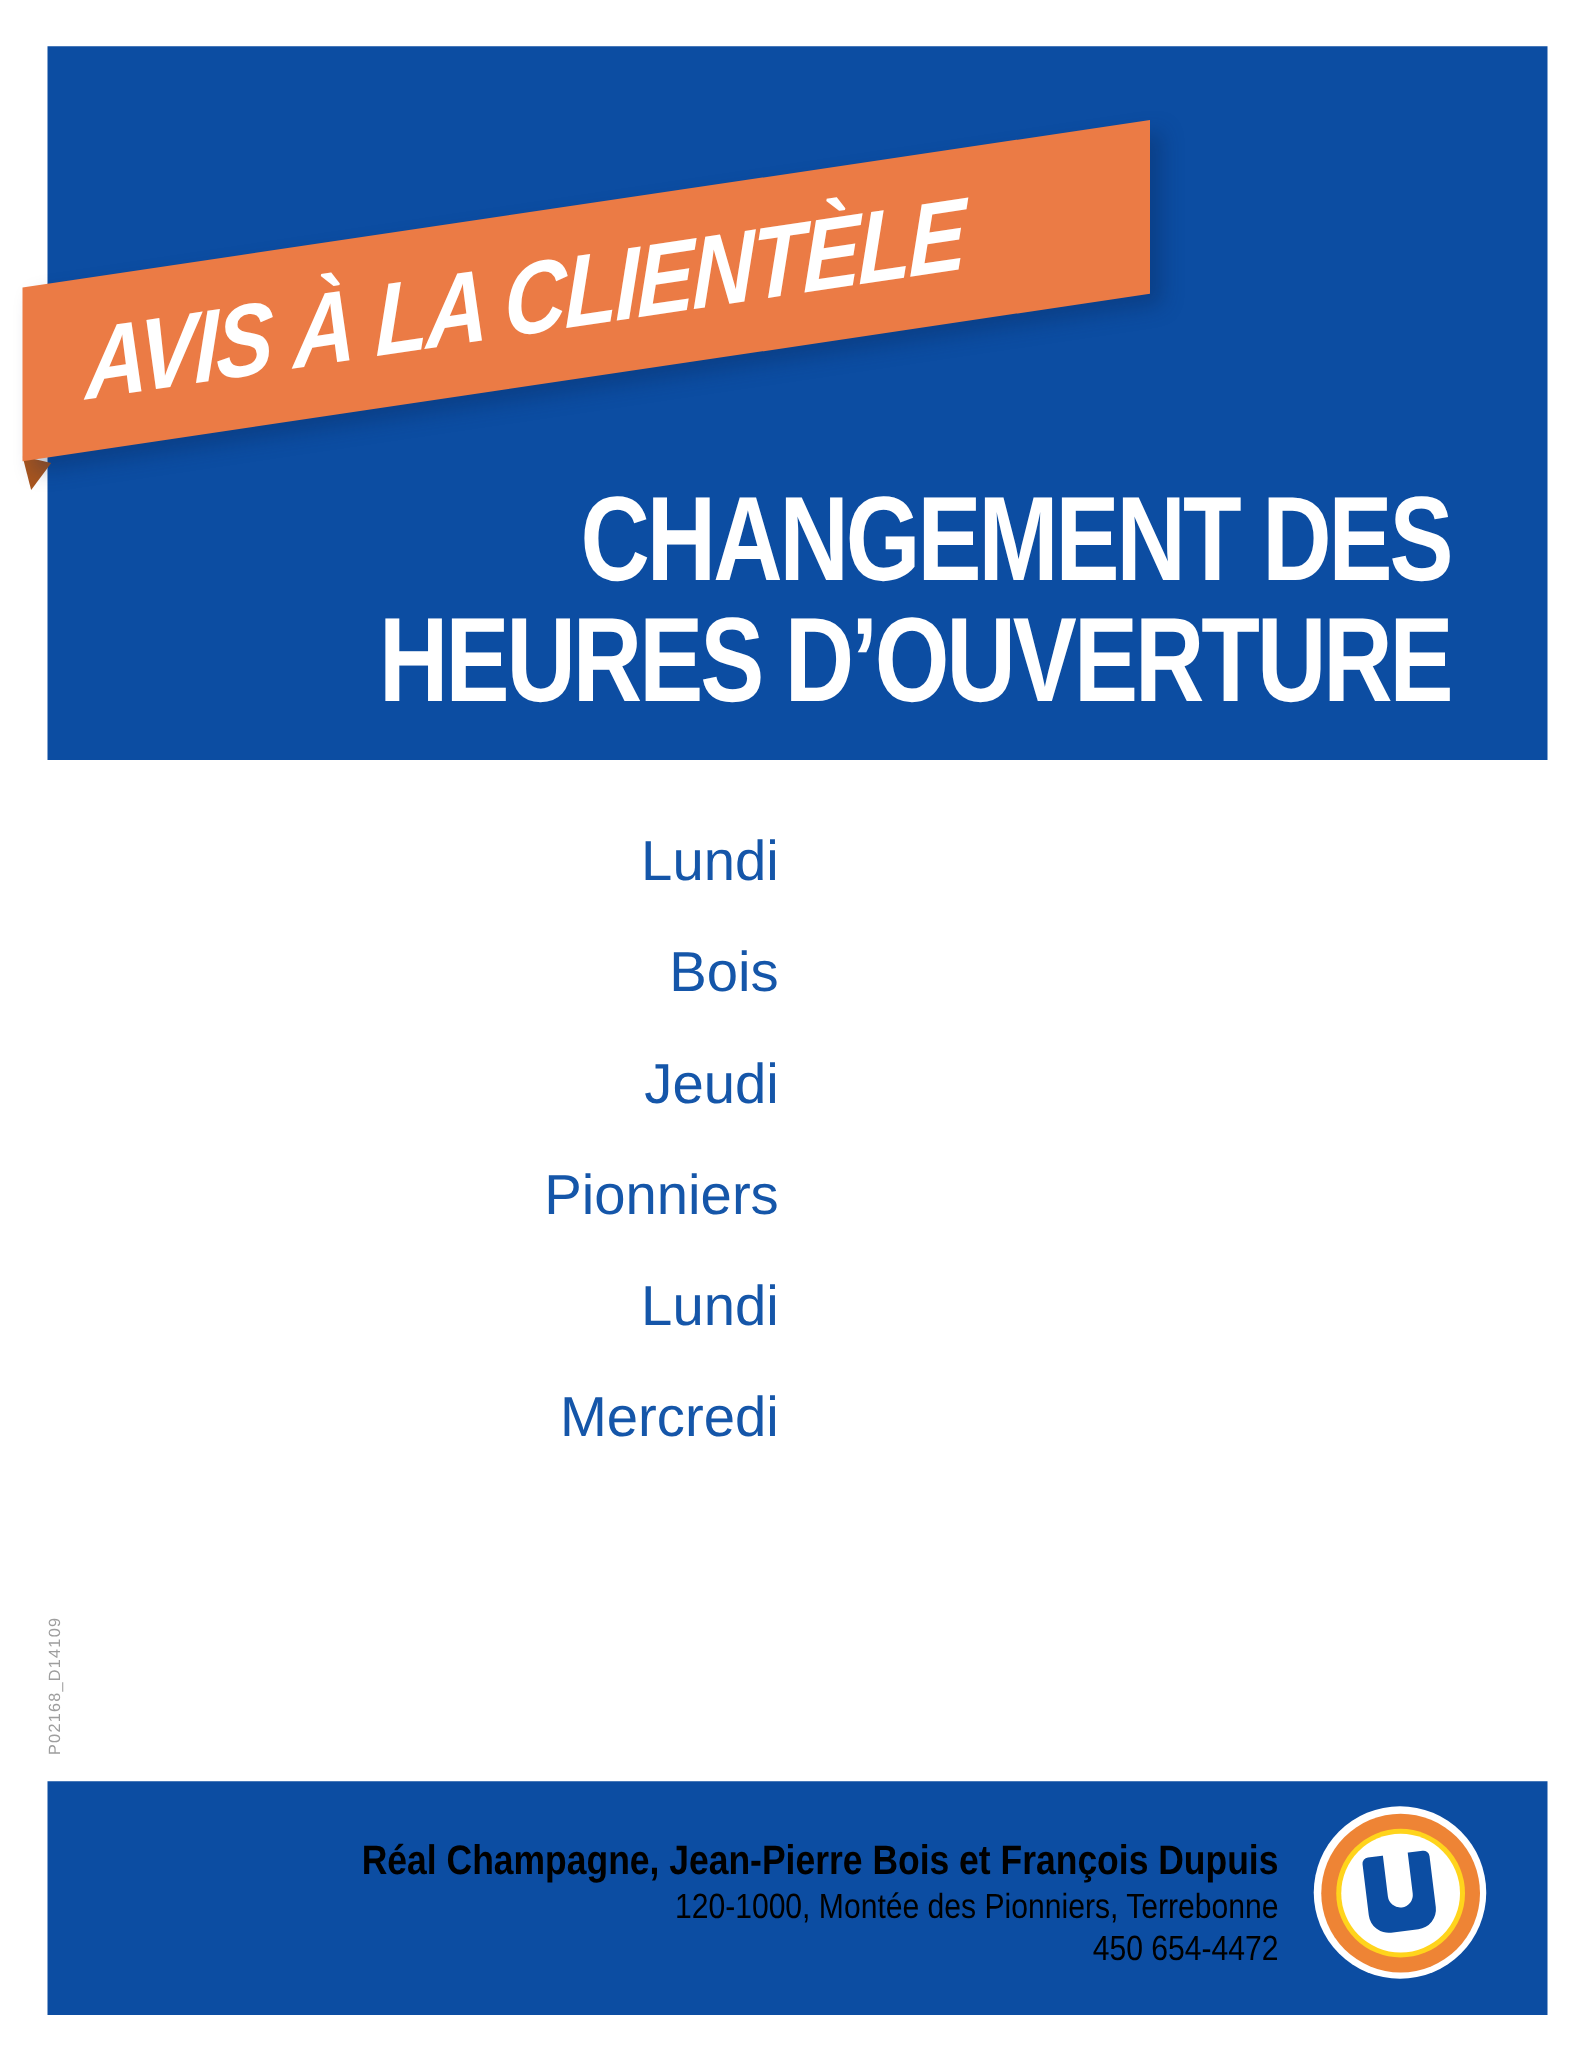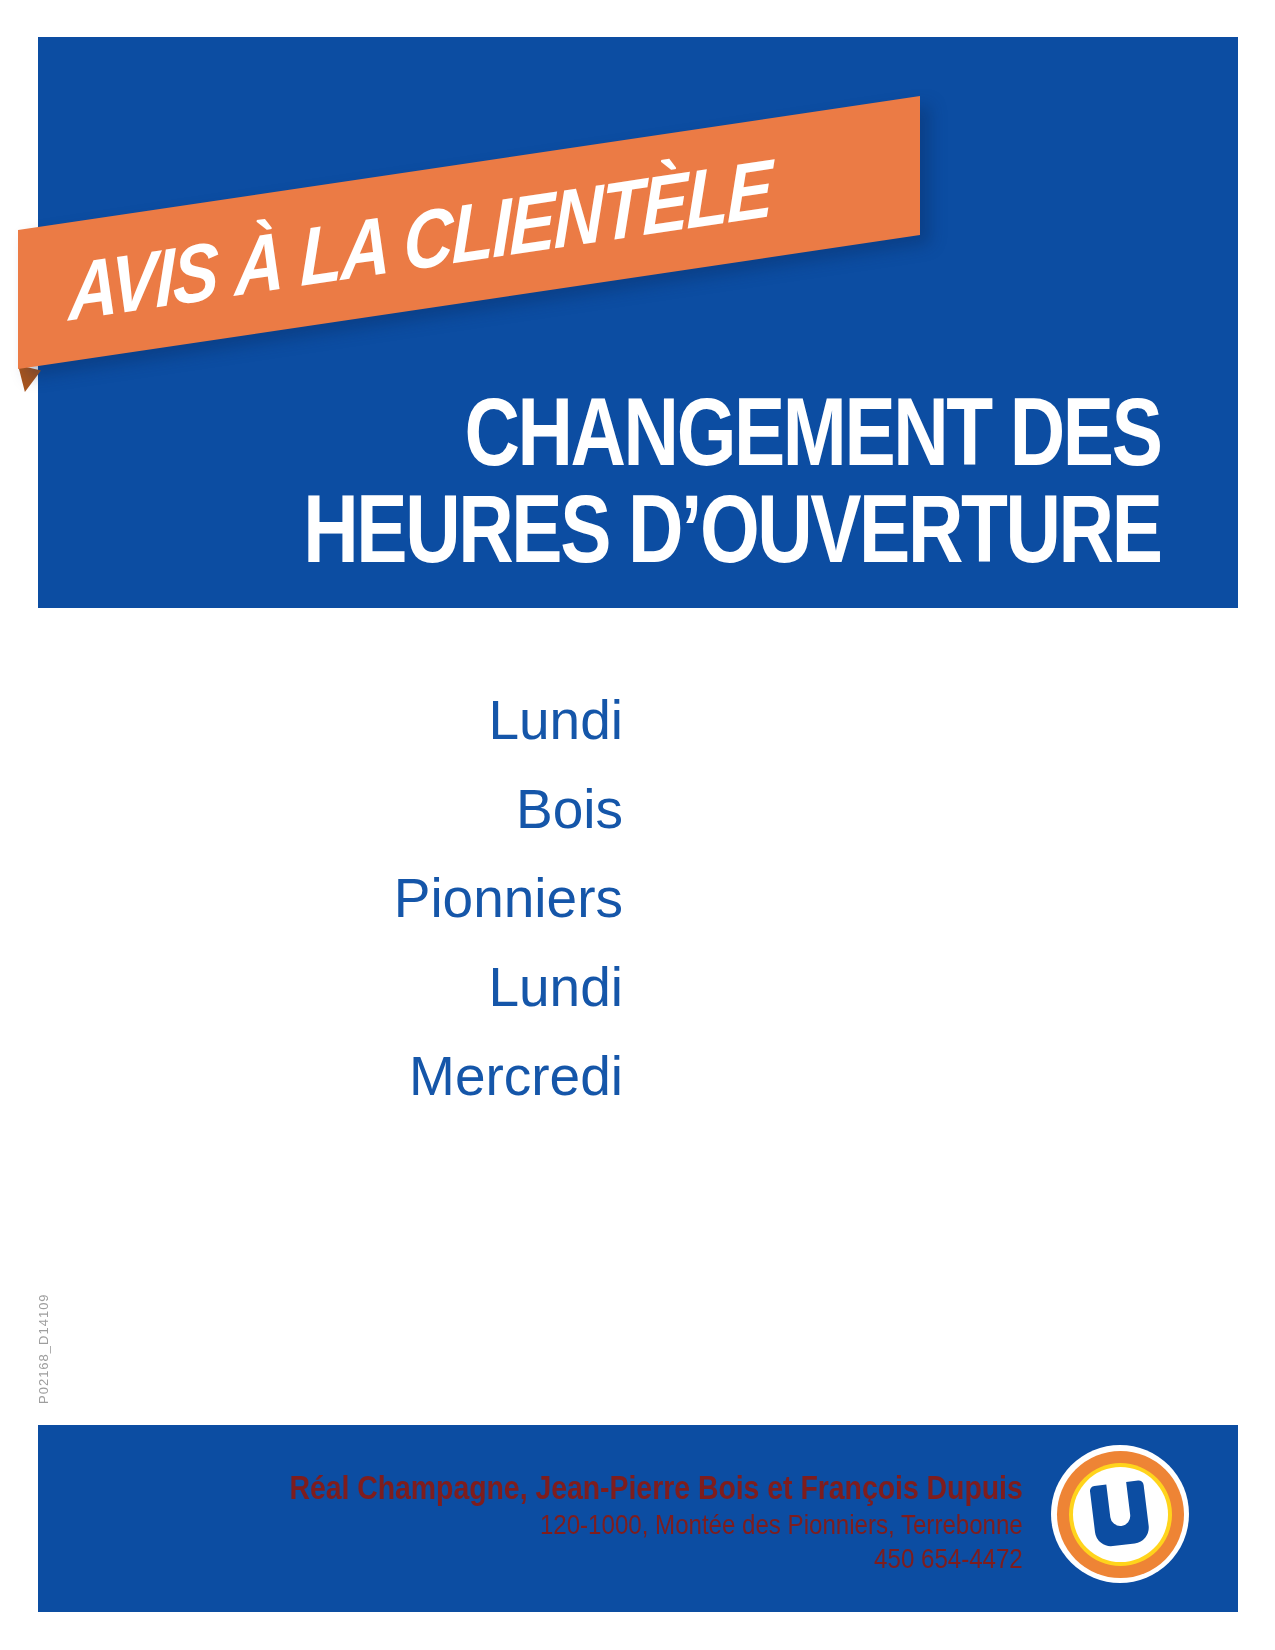--- a/index.html
+++ b/index.html
@@ -43,31 +43,31 @@
     clip-path:polygon(0 0,100% 20%,30% 100%);
     z-index:2;
   }
   .headline{
     position:absolute;top:383px;right:115px;z-index:4;
     color:#ffffff;font-weight:bold;font-size:96px;line-height:97px;
     letter-spacing:-3px;text-align:right;white-space:nowrap;
     transform:scaleX(0.80);transform-origin:100% 0;
   }
   .days{
-    position:absolute;top:676px;right:652px;text-align:right;
-    color:var(--day-blue);font-size:55px;
+    position:absolute;top:644px;right:652px;text-align:right;
+    color:var(--day-blue);font-size:45px;
   }
   .day{height:89px;line-height:89px;white-space:nowrap;}
   .side-code{
     position:absolute;left:36px;top:1404px;
     transform:rotate(-90deg);transform-origin:0 0;
     font-size:13px;color:var(--code-gray);letter-spacing:1px;white-space:nowrap;
   }
   .footer-text{
-    position:absolute;top:1468px;right:252px;text-align:right;color:#7f1d1d;z-index:5;
+    position:absolute;top:1468px;right:252px;text-align:right;color:#000000;z-index:5;
   }
   .footer-names{
     font-size:33px;font-weight:bold;line-height:40px;white-space:nowrap;
     transform:scaleX(0.86);transform-origin:100% 50%;
   }
   .footer-address,.footer-phone{
     font-size:28px;font-weight:normal;line-height:34px;white-space:nowrap;
     transform:scaleX(0.86);transform-origin:100% 50%;
   }
   .logo{
@@ -112,20 +112,21 @@
   <div>HEURES D’OUVERTURE</div>
 </div>
 
 <div class="days">
 
     <div class="day">Lundi</div>
 
     <div class="day">Bois</div>
 
 
+    <div class="day">Jeudi</div>
 
     <div class="day">Pionniers</div>
 
     <div class="day">Lundi</div>
 
     <div class="day">Mercredi</div>
   </div>
 
 <div class="side-code">P02168_D14109</div>
 

